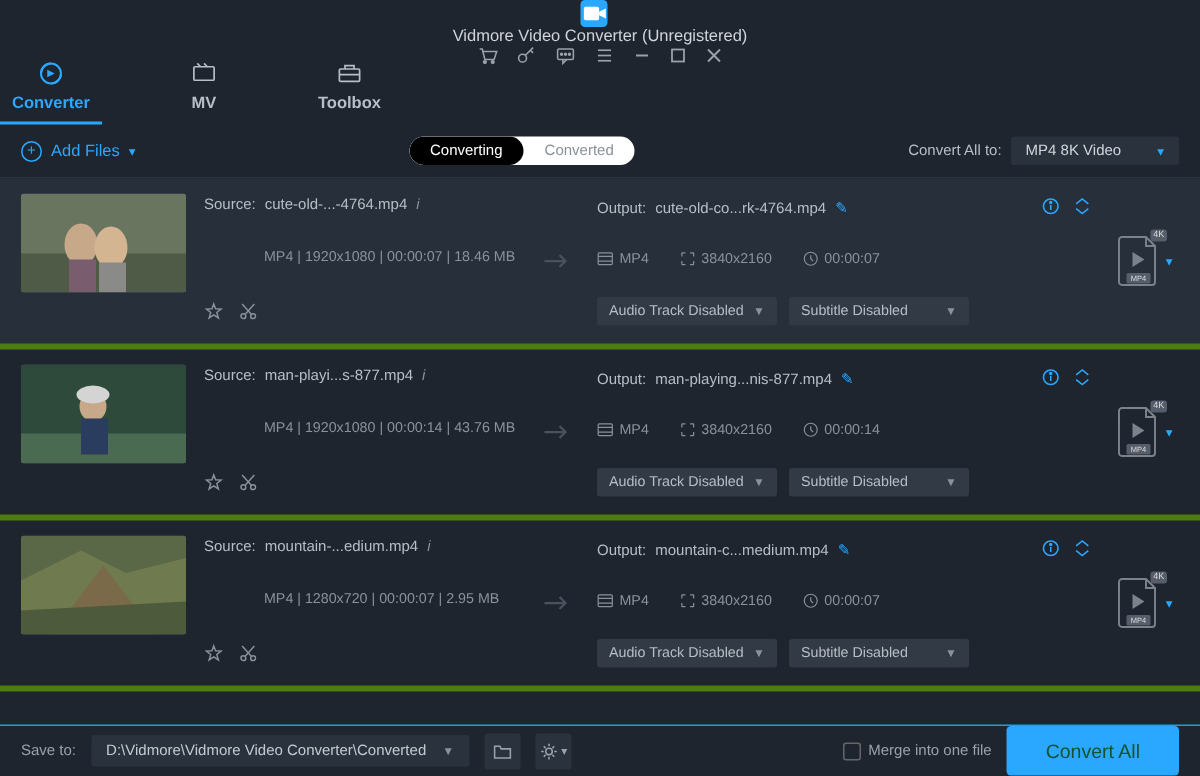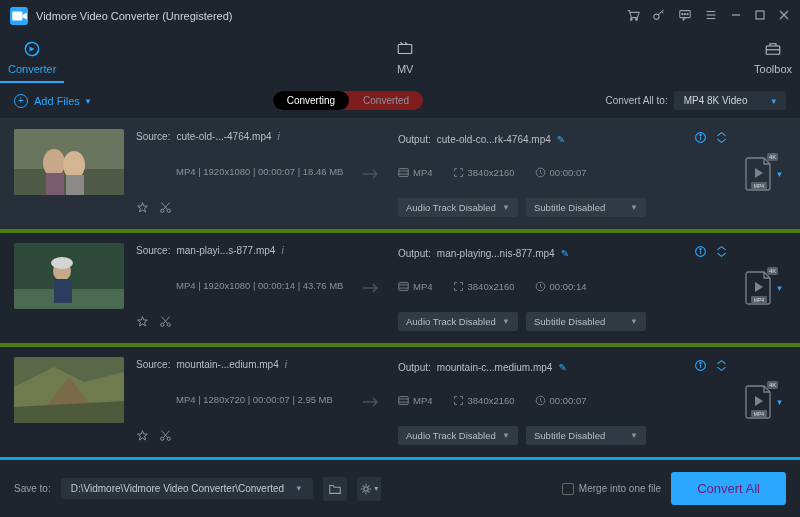--- a/index.html
+++ b/index.html
@@ -1,36 +1,36 @@
 <!DOCTYPE html>
 <html><head>
 <meta charset="utf-8">
 <style>
 * { margin: 0; padding: 0; box-sizing: border-box; font-family: -apple-system, BlinkMacSystemFont, "Segoe UI", Arial, sans-serif; }
 body { width: 800px; height: 517px; background: #1e252e; color: #b8bec6; font-size: 11px; overflow: hidden; }
 
 
-.titlebar { height: 32px; display: flex; align-items: center; padding: 0 10px; background: #1e252e; }
+.titlebar { height: 32px; display: flex; align-items: center; padding: 0 10px; background: #1e252e; flex-direction: column; }
 .app-logo { width: 18px; height: 18px; background: #2aa8ff; border-radius: 3px; display: flex; align-items: center; justify-content: center; margin-right: 8px; }
 .app-title { color: #d0d4da; font-size: 11px; flex: 1; }
 .win-ctrls { display: flex; gap: 12px; align-items: center; color: #9aa1aa; }
 .win-ctrls span { cursor: pointer; font-size: 13px; }
 
 
-.navtabs { display: flex; justify-content: space-between; gap: 50px; padding: 8px 0 0; }
+.navtabs { display: flex; justify-content: flex-start; gap: 50px; padding: 8px 0 0; font-weight: bold; }
 .navtab { display: flex; flex-direction: column; align-items: center; gap: 5px; cursor: pointer; color: #b8bec6; padding: 0 8px 6px; border-bottom: 2px solid transparent; }
 .navtab.active { color: #2aa8ff; border-bottom-color: #2aa8ff; }
 .navtab .nav-icon { width: 20px; height: 18px; display: flex; align-items: center; justify-content: center; }
 .navtab .nav-label { font-size: 11px; }
 
 
 .subbar { display: flex; align-items: center; padding: 8px 14px; border-bottom: 1px solid #2a323d; }
 .addfiles { display: flex; align-items: center; gap: 6px; color: #2aa8ff; cursor: pointer; font-size: 11px; }
 .addfiles .plus { width: 14px; height: 14px; border: 1px solid #2aa8ff; border-radius: 50%; display: flex; align-items: center; justify-content: center; font-size: 10px; line-height: 1; }
-.seg { display: flex; background: #7f1d1d; border-radius: 12px; margin-left: auto; margin-right: auto; overflow: hidden; }
+.seg { display: flex; background: #ffffff; border-radius: 12px; margin-left: auto; margin-right: auto; overflow: hidden; }
 .seg-item { padding: 4px 14px; cursor: pointer; font-size: 10px; color: #8a919a; }
 .seg-item.active { background: #000; color: #fff; border-radius: 12px; }
 .convertall { display: flex; align-items: center; gap: 6px; font-size: 10px; }
 .preset-dd { background: #2a323d; padding: 4px 10px; border-radius: 2px; display: flex; align-items: center; gap: 24px; cursor: pointer; color: #d0d4da; }
 .chev { color: #2aa8ff; font-size: 9px; }
 
 
 .items { }
 .item { display: flex; align-items: stretch; padding: 10px 14px; gap: 12px; border-bottom: 4px solid #4d7c0f; }
 .item.hl { background: #272f3a; }
@@ -58,29 +58,29 @@
 .mini-dd { background: #323a46; padding: 4px 8px; font-size: 9.5px; color: #b8bec6; display: flex; align-items: center; justify-content: space-between; cursor: pointer; border-radius: 2px; min-width: 120px; }
 .mini-dd .dchev { font-size: 8px; color: #8a919a; }
 
 .fmt-col { width: 46px; display: flex; align-items: center; justify-content: center; gap: 3px; flex-shrink: 0; }
 .fmt-badge { position: relative; width: 30px; height: 36px; }
 .fmt-badge svg { width: 100%; height: 100%; }
 .fmt-4k { position: absolute; top: -3px; right: -4px; background: #555e6a; color: #ddd; font-size: 6px; padding: 1px 2px; border-radius: 2px; }
 .fmt-col .chev { cursor: pointer; }
 
 
-.bottombar { position: absolute; bottom: 0; left: 0; right: 0; display: flex; align-items: center; padding: 12px 14px; gap: 10px; background: #1e252e; border-top: 3px solid #0ea5e9; }
+.bottombar { position: absolute; bottom: 0; left: 0; right: 0; display: flex; align-items: center; padding: 0 14px; gap: 10px; background: #1e252e; border-top: 1px solid #0ea5e9; }
 .saveto-lbl { font-size: 10px; color: #9aa1aa; }
 .path-dd { background: #2a323d; padding: 5px 10px; font-size: 10px; color: #c5cad1; display: flex; align-items: center; justify-content: space-between; width: 252px; cursor: pointer; border-radius: 2px; }
 .path-dd .dchev { font-size: 8px; color: #8a919a; margin-left: 10px; }
 .icon-btn { width: 24px; height: 24px; background: #2a323d; border-radius: 2px; display: flex; align-items: center; justify-content: center; color: #9aa1aa; cursor: pointer; font-size: 11px; }
 .spacer { flex: 1; }
 .merge { display: flex; align-items: center; gap: 5px; font-size: 10px; color: #9aa1aa; cursor: pointer; }
 .merge .cb { width: 12px; height: 12px; border: 1px solid #666; border-radius: 2px; }
-.convert-btn { background: #2aa8ff; color: #701a75; padding: 9px 26px; font-size: 13px; border-radius: 3px; cursor: pointer; }
+.convert-btn { background: #2aa8ff; color: #14532d; padding: 9px 26px; font-size: 13px; border-radius: 3px; cursor: pointer; }
 </style>
 </head>
 <body>
 
 <div class="titlebar">
   <div class="app-logo">
     <svg viewBox="0 0 16 16">
         <rect x="2" y="4" width="9" height="8" rx="1" fill="#fff"></rect>
         <path d="M11 7 L15 5 L15 11 L11 9 Z" fill="#fff"></path>
       </svg>

